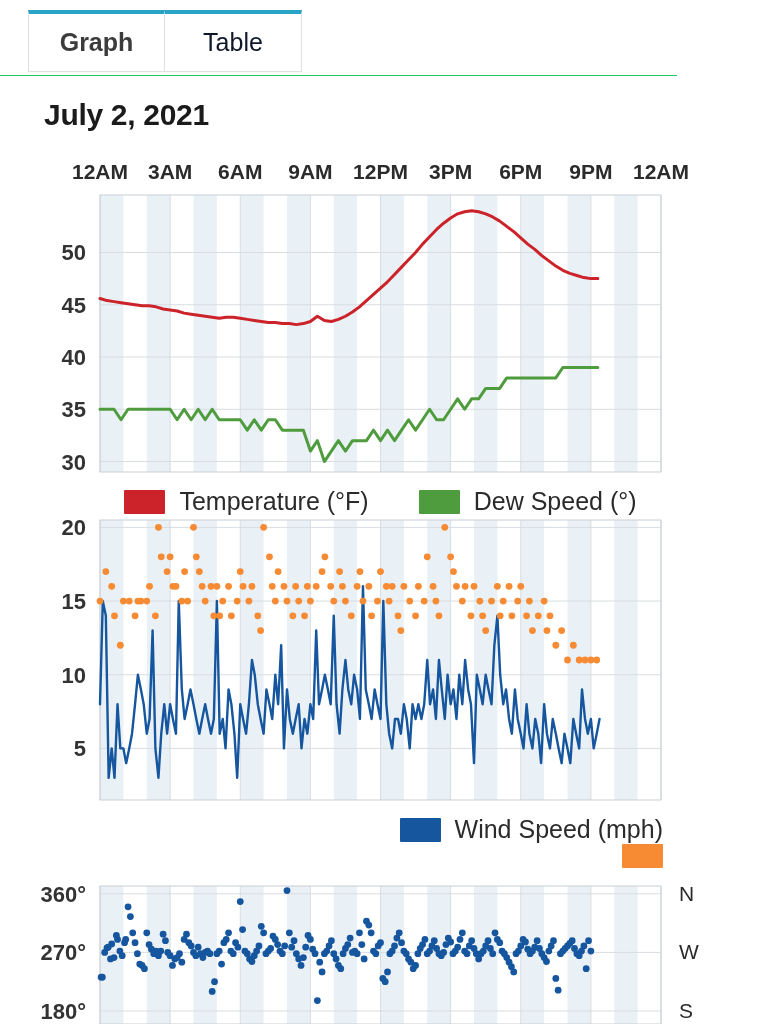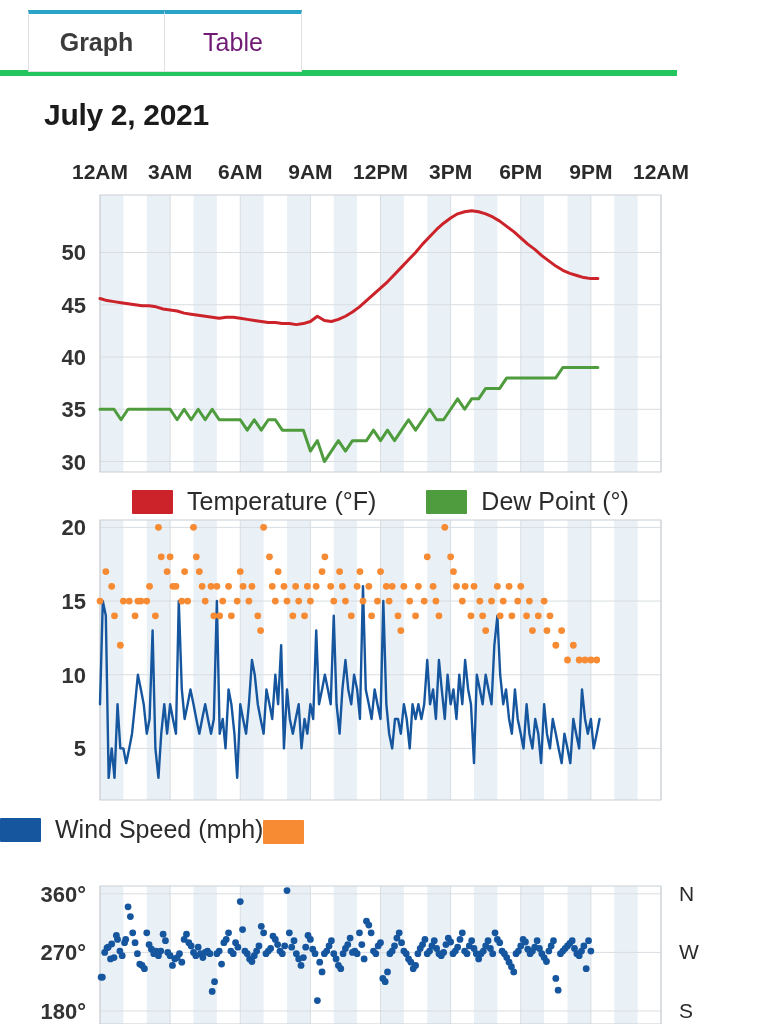--- a/index.html
+++ b/index.html
@@ -8,36 +8,36 @@
     width: 761px; height: 1024px;
     background: #ffffff;
     font-family: "Liberation Sans", sans-serif;
     overflow: hidden;
   }
   .page { position: relative; width: 761px; height: 1024px; background: #fff; }
 
   
   .tabbar {
     position: absolute; left: 0; top: 0; width: 677px; height: 76px;
-    border-bottom: 6px solid #22c55e;
+    border-bottom: 1px solid #22c55e;
   }
   .tabs { position: absolute; left: 28px; top: 10px; display: flex; }
   .tab {
     height: 62px; min-width: 137px;
     border: 1px solid #e0e0e0;
     border-top: 4px solid #29a4c6;
     background: #ffffff;
     display: flex; align-items: center; justify-content: center;
     font-size: 25px;
     cursor: pointer;
     padding: 0 22px;
   }
   .tab + .tab { border-left: none; }
   .tab.active { color: #3b3b3b; font-weight: bold; }
-  .tab.inactive { color: #701a75; font-weight: normal; }
+  .tab.inactive { color: #0f172a; font-weight: normal; }
 
   
   .date-title {
     position: absolute; left: 44px; top: 98px;
     font-size: 30px; font-weight: bold; color: #1b1b1b;
     letter-spacing: -0.3px;
   }
 
   
   .chart-block { position: absolute; left: 0; width: 761px; }
@@ -135,21 +135,21 @@
       </svg>
   </div>
 
   <div class="legend-row" style="top:487px; left:0; width:761px; justify-content:center; gap:50px;">
     <div class="legend-item">
       <span class="legend-swatch" id="sw-temp" style="background: rgb(204, 34, 41);"></span>
       <span class="legend-text">Temperature (°F)</span>
     </div>
     <div class="legend-item">
       <span class="legend-swatch" id="sw-dew" style="background: rgb(79, 156, 62);"></span>
-      <span class="legend-text">Dew Point (°)</span>
+      <span class="legend-text">Dew Speed (°)</span>
     </div>
   </div>
 
   <div class="chart-block" style="top:505px;left:0;">
     <svg id="svg-wind" width="761" height="300">
         <rect x="100" y="15" width="23.375" height="280" fill="#eaf1f6"></rect>
         <rect x="146.75" y="15" width="23.375" height="280" fill="#eaf1f6"></rect>
         <rect x="193.5" y="15" width="23.375" height="280" fill="#eaf1f6"></rect>
         <rect x="240.25" y="15" width="23.375" height="280" fill="#eaf1f6"></rect>
         <rect x="287" y="15" width="23.375" height="280" fill="#eaf1f6"></rect>
@@ -293,21 +293,21 @@
         <circle cx="585.03125" cy="155" r="3.4" fill="#f68b33"></circle>
         <circle cx="590.875" cy="155" r="3.4" fill="#f68b33"></circle>
         <circle cx="596.71875" cy="155" r="3.4" fill="#f68b33"></circle>
         <text x="86" y="251.42105263157896" text-anchor="end" class="axis-label">5</text>
         <text x="86" y="177.73684210526315" text-anchor="end" class="axis-label">10</text>
         <text x="86" y="104.05263157894737" text-anchor="end" class="axis-label">15</text>
         <text x="86" y="30.36842105263156" text-anchor="end" class="axis-label">20</text>
       </svg>
   </div>
 
-  <div class="legend-row" style="top:815px; left:0; width:761px; flex-direction:row; align-items:flex-end; gap:0; padding-right:56px;">
+  <div class="legend-row" style="top:815px; left:0; width:761px; flex-direction:column; align-items:flex-end; gap:0; padding-right:98px;">
     <div class="legend-item">
       <span class="legend-swatch" id="sw-ws" style="background: rgb(21, 86, 159);"></span>
       <span class="legend-text">Wind Speed (mph)</span>
     </div>
     <div class="legend-item">
       <span class="legend-swatch" id="sw-wg" style="background: rgb(246, 139, 51);"></span>
     </div>
   </div>
 
   <div class="chart-block" style="top:872px;left:0;">

